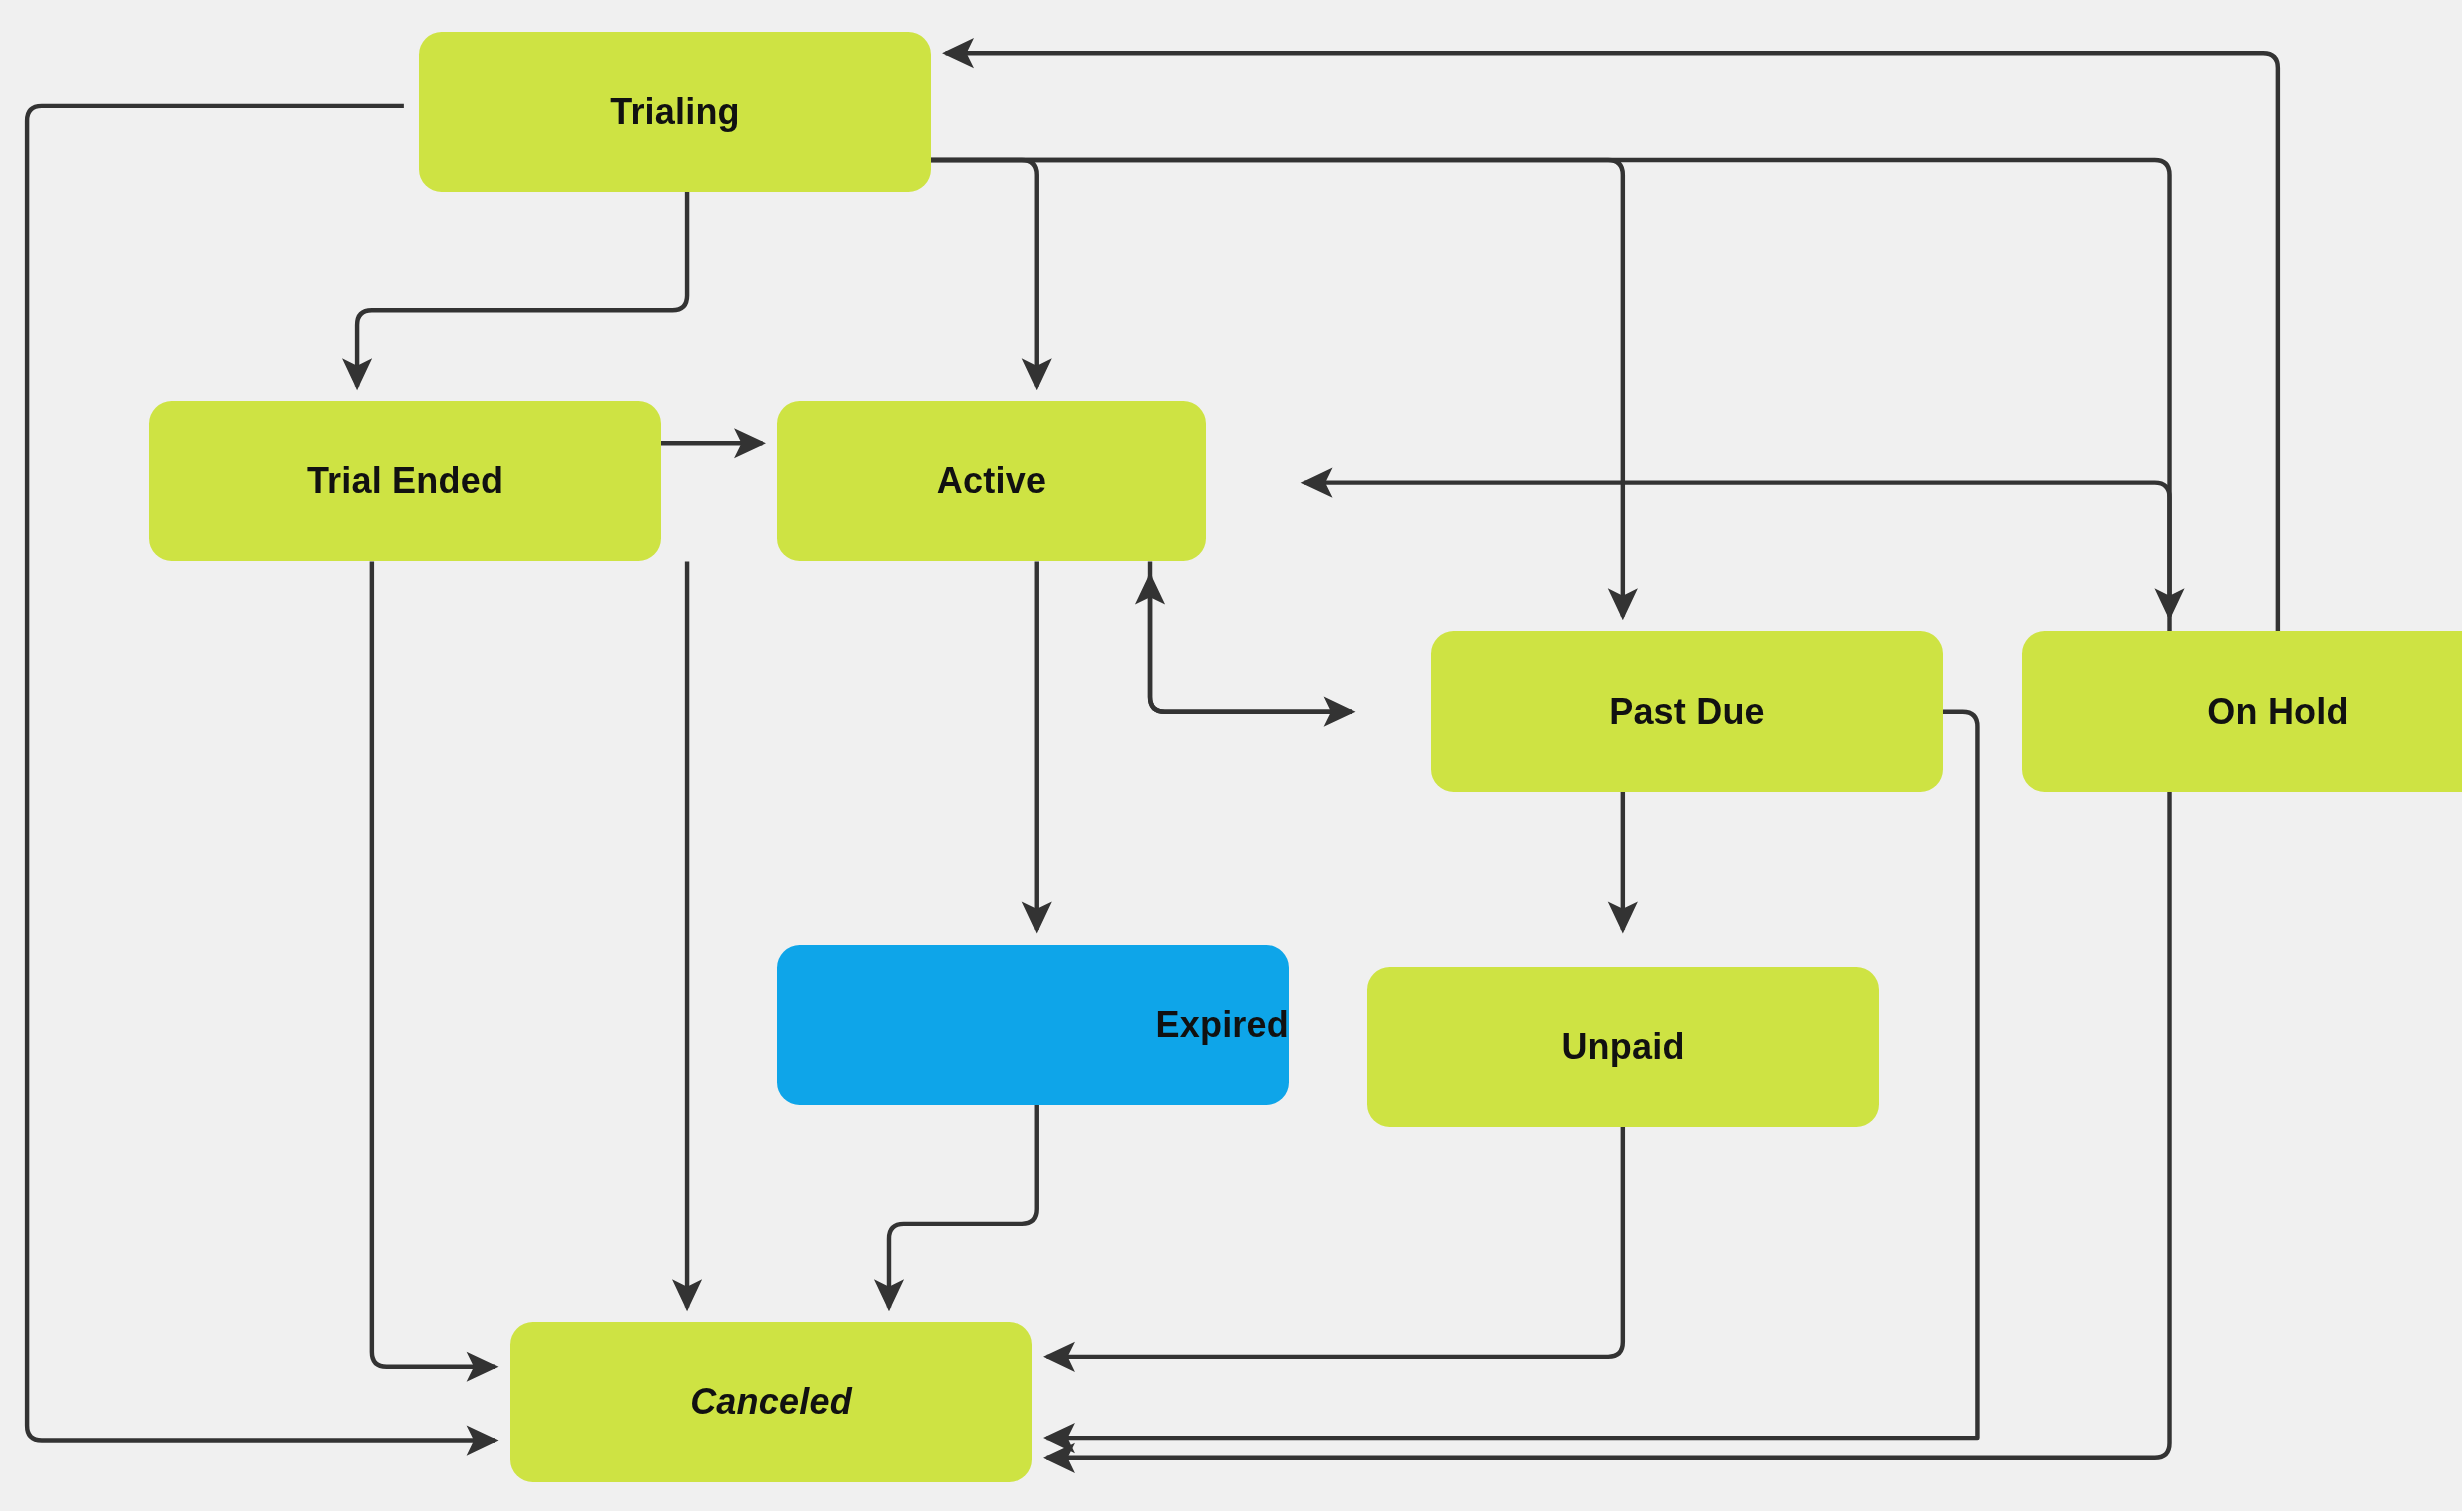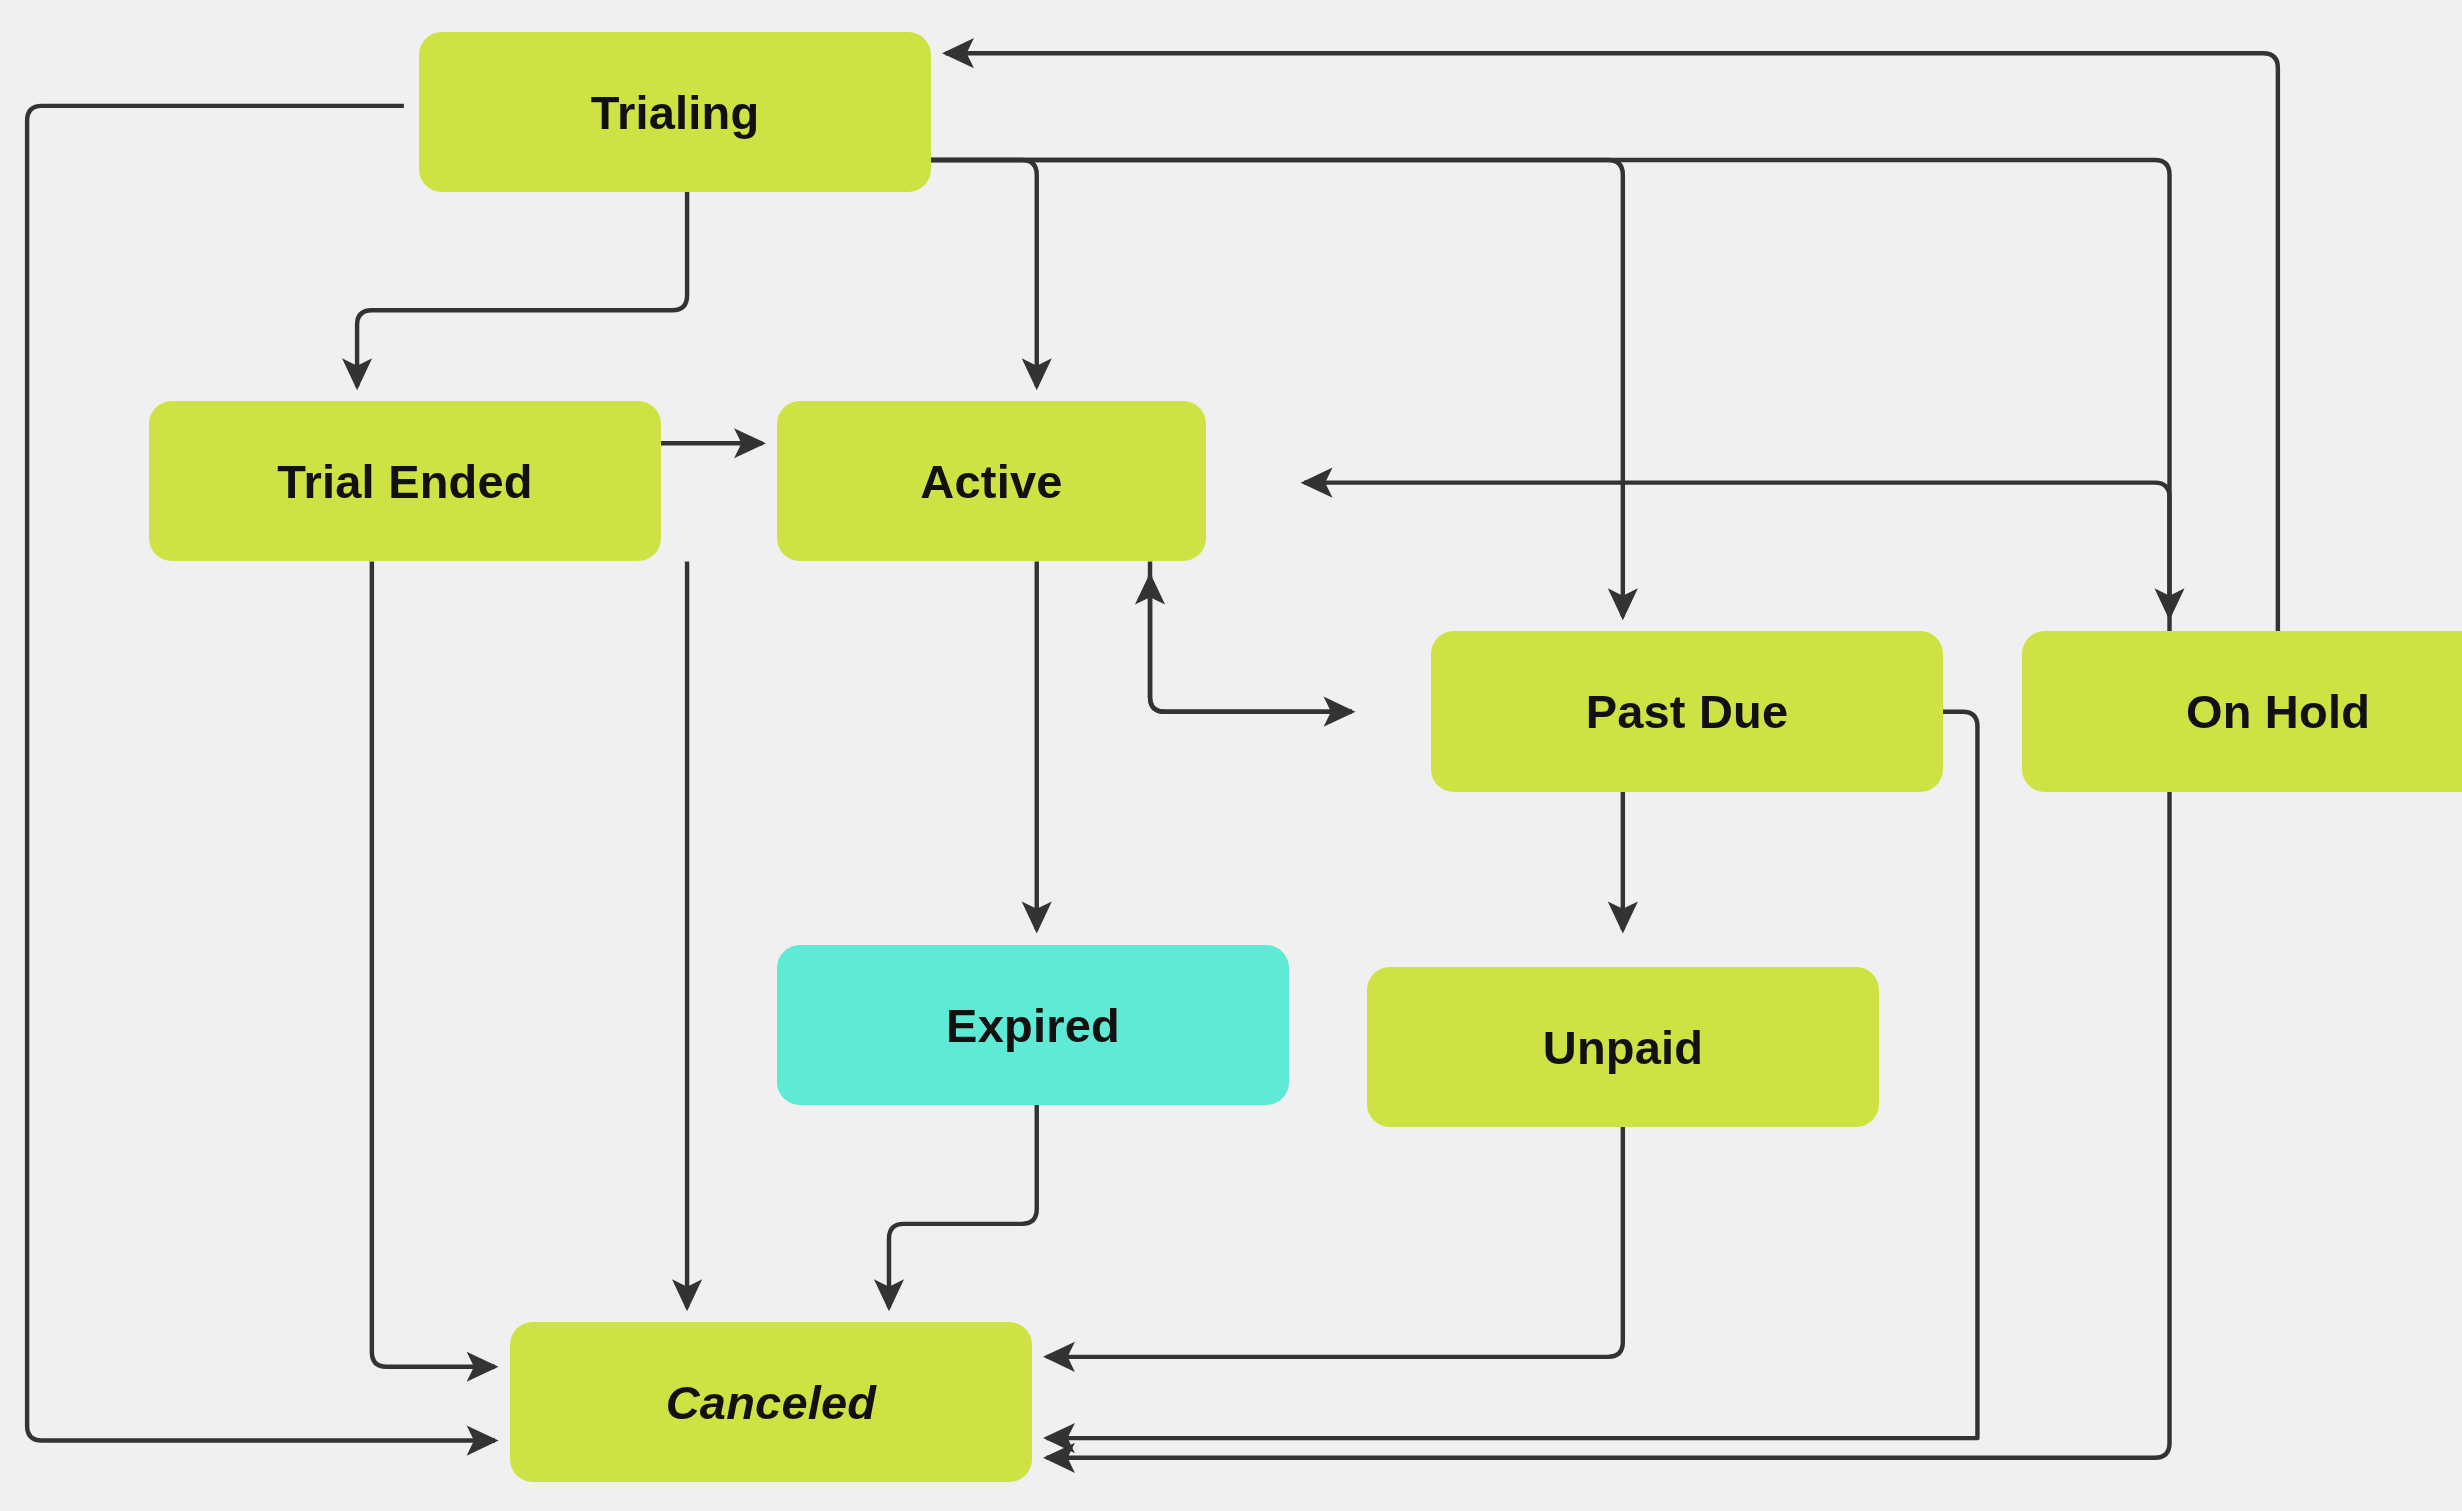--- a/index.html
+++ b/index.html
@@ -29,21 +29,21 @@
     position: absolute;
     box-sizing: border-box;
     display: flex;
     align-items: center;
     justify-content: center;
     border-radius: 22.7px;
     background: #cee343;
     color: #111111;
     font-family: "Liberation Sans", sans-serif;
     font-weight: bold;
-    font-size: 47px;
+    font-size: 36px;
     letter-spacing: 0.2px;
     line-height: 1;
     user-select: none;
   }
   .node-label {
     pointer-events: none;
   }
 </style>
 </head>
 <body>
@@ -107,21 +107,21 @@
       </div>
       <div class="node" style="left: 777px; top: 401px; width: 429px; height: 160px; background: rgb(206, 227, 67); color: rgb(17, 17, 17); border-radius: 22.7px;">
         <span class="node-label">Active</span>
       </div>
       <div class="node" style="left: 1431px; top: 631px; width: 512px; height: 161px; background: rgb(206, 227, 67); color: rgb(17, 17, 17); border-radius: 22.7px;">
         <span class="node-label">Past Due</span>
       </div>
       <div class="node" style="left: 2022px; top: 631px; width: 512px; height: 161px; background: rgb(206, 227, 67); color: rgb(17, 17, 17); border-radius: 22.7px;">
         <span class="node-label">On Hold</span>
       </div>
-      <div class="node" style="left: 777px; top: 945px; width: 512px; height: 160px; background: #5eead4; color: rgb(17, 17, 17); border-radius: 22.7px;">
+      <div class="node" style="left: 777px; top: 945px; width: 512px; height: 160px; background: #0ea5e9; color: rgb(17, 17, 17); border-radius: 22.7px; justify-content: flex-end;">
         <span class="node-label">Expired</span>
       </div>
       <div class="node" style="left: 1367px; top: 945px; width: 512px; height: 160px; background: rgb(206, 227, 67); color: rgb(17, 17, 17); border-radius: 22.7px; margin-top: 22px;">
         <span class="node-label">Unpaid</span>
       </div>
       <div class="node" style="left: 510px; top: 1322px; width: 522px; height: 160px; background: rgb(206, 227, 67); color: rgb(17, 17, 17); border-radius: 22.7px; font-style: italic;">
         <span class="node-label">Canceled</span>
       </div>
     </div>
 

